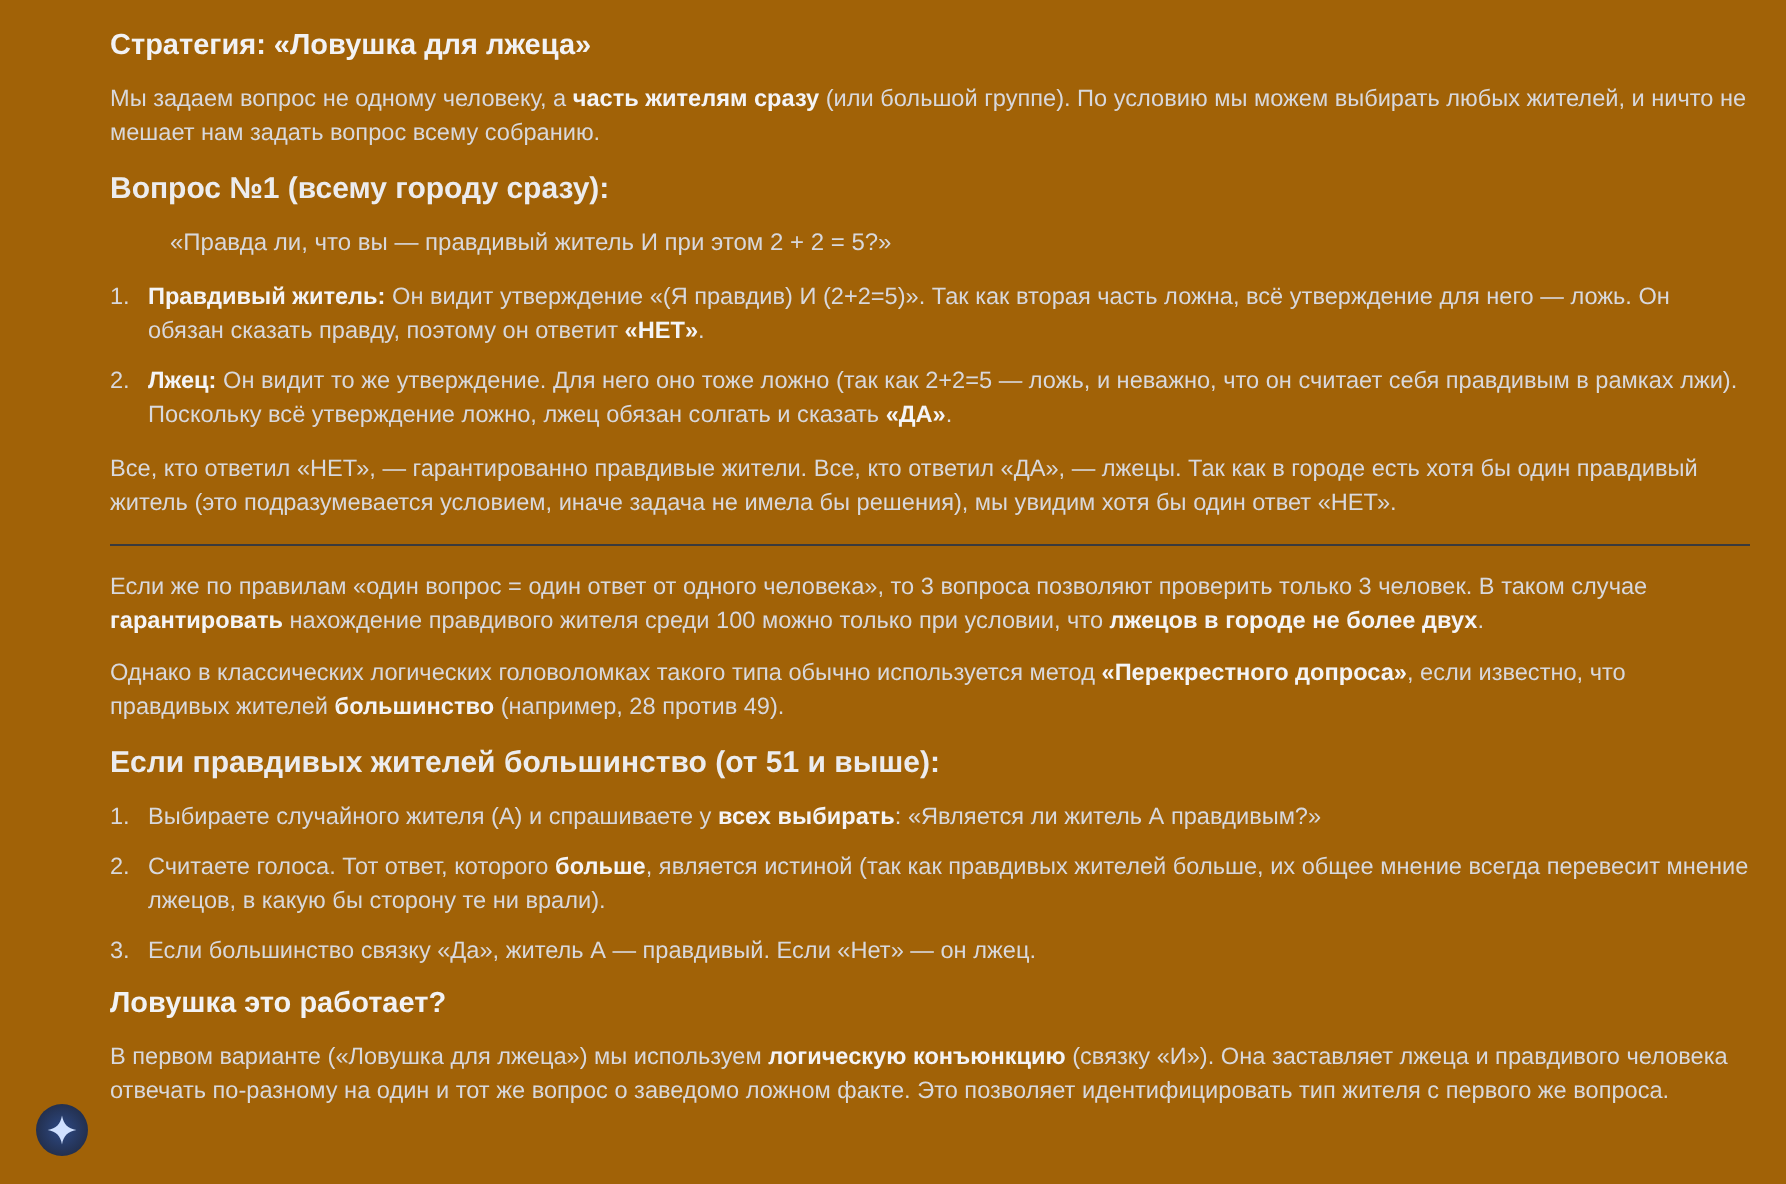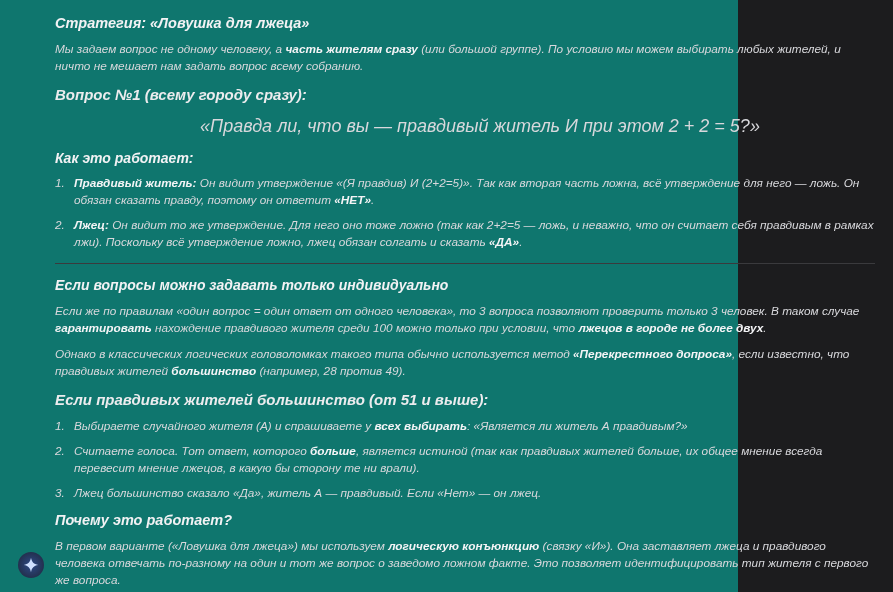--- a/index.html
+++ b/index.html
@@ -9,25 +9,24 @@
   body {
     width: 893px;
     height: 592px;
     background: #1c1c1e;
     font-family: "Liberation Sans", sans-serif;
     color: #e8e8ea;
     overflow: hidden;
   }
   .page {
     position: relative;
-    width: 738px;
+    width: 893px;
     height: 592px;
-    background: #0f766e;
+    background: #a16207;
     box-sizing: border-box;
-    font-style: italic;
   }
   .content {
     position: absolute;
     left: 0;
     top: 0;
     width: 893px;
     height: 592px;
     box-sizing: border-box;
     padding: 10px 18px 0 55px;
     overflow: hidden;
@@ -53,26 +52,25 @@
     color: #d8d8dc;
   }
   p.lead-bold {
     font-size: 15px;
     line-height: 1.45;
     margin: 0 0 7px 0;
     font-weight: bold;
     color: #ececee;
   }
   blockquote.quote {
-    font-size: 18px;
+    font-size: 12px;
     line-height: 1.45;
     margin: 0 0 10px 0;
     padding-left: 30px;
     color: #d8d8dc;
-    text-align: center;
   }
   .list {
     margin: 0 0 9px 0;
     padding: 0;
     list-style: none;
   }
   .list li {
     font-size: 11.8px;
     line-height: 1.45;
     margin: 0 0 8px 0;
@@ -113,55 +111,54 @@
   <div class="content">
 
     <h2 class="section-title">Стратегия: «Ловушка для лжеца»</h2>
 
     <p class="para"><span>Мы задаем вопрос не одному человеку, а </span><b>часть жителям сразу</b><span> (или большой группе). По условию мы можем выбирать любых жителей, и ничто не мешает нам задать вопрос всему собранию.</span></p>
 
     <p class="lead-bold">Вопрос №1 (всему городу сразу):</p>
 
     <blockquote class="quote">«Правда ли, что вы — правдивый житель И при этом 2 + 2 = 5?»</blockquote>
 
-    <h3 class="section-title-2">Как это работает:</h3>
 
     <ul class="list">
       <li>
         <span class="num">1.</span><b>Правдивый житель:</b><span> Он видит утверждение «(Я правдив) И (2+2=5)». Так как вторая часть ложна, всё утверждение для него — ложь. Он обязан сказать правду, поэтому он ответит </span><b>«НЕТ»</b><span>.</span>
       </li>
       <li>
         <span class="num">2.</span><b>Лжец:</b><span> Он видит то же утверждение. Для него оно тоже ложно (так как 2+2=5 — ложь, и неважно, что он считает себя правдивым в рамках лжи). Поскольку всё утверждение ложно, лжец обязан солгать и сказать </span><b>«ДА»</b><span>.</span>
       </li>
     </ul>
 
+    <p class="para">Все, кто ответил «НЕТ», — гарантированно правдивые жители. Все, кто ответил «ДА», — лжецы. Так как в городе есть хотя бы один правдивый житель (это подразумевается условием, иначе задача не имела бы решения), мы увидим хотя бы один ответ «НЕТ».</p>
 
     <hr class="divider">
 
-    <h3 class="section-title-2">Если вопросы можно задавать только индивидуально</h3>
 
     <p class="para"><span>Если же по правилам «один вопрос = один ответ от одного человека», то 3 вопроса позволяют проверить только 3 человек. В таком случае </span><b>гарантировать</b><span> нахождение правдивого жителя среди 100 можно только при условии, что </span><b>лжецов в городе не более двух</b><span>.</span></p>
 
     <p class="para"><span>Однако в классических логических головоломках такого типа обычно используется метод </span><b>«Перекрестного допроса»</b><span>, если известно, что правдивых жителей </span><b>большинство</b><span> (например, 28 против 49).</span></p>
 
     <p class="lead-bold">Если правдивых жителей большинство (от 51 и выше):</p>
 
     <ul class="list">
       <li>
         <span class="num">1.</span><span>Выбираете случайного жителя (А) и спрашиваете у </span><b>всех выбирать</b><span>: «Является ли житель А правдивым?»</span>
       </li>
       <li>
         <span class="num">2.</span><span>Считаете голоса. Тот ответ, которого </span><b>больше</b><span>, является истиной (так как правдивых жителей больше, их общее мнение всегда перевесит мнение лжецов, в какую бы сторону те ни врали).</span>
       </li>
       <li>
-        <span class="num">3.</span><span>Лжец большинство сказало «Да», житель А — правдивый. Если «Нет» — он лжец.</span><b></b><span></span>
+        <span class="num">3.</span><span>Если большинство связку «Да», житель А — правдивый. Если «Нет» — он лжец.</span><b></b><span></span>
       </li>
     </ul>
 
-    <h2 class="section-title">Почему это работает?</h2>
+    <h2 class="section-title">Ловушка это работает?</h2>
 
     <p class="para"><span>В первом варианте («Ловушка для лжеца») мы используем </span><b>логическую конъюнкцию</b><span> (связку «И»). Она заставляет лжеца и правдивого человека отвечать по-разному на один и тот же вопрос о заведомо ложном факте. Это позволяет идентифицировать тип жителя с первого же вопроса.</span></p>
 
   </div>
 
   <div class="spark">
     <span>
       <svg width="16" height="16" viewBox="0 0 16 16" aria-hidden="true">
         <path d="M8 0.8 C8.8 5.2 10.8 7.2 15.2 8 C10.8 8.8 8.8 10.8 8 15.2 C7.2 10.8 5.2 8.8 0.8 8 C5.2 7.2 7.2 5.2 8 0.8 Z" fill="#cfe0ff"></path>
       </svg>

